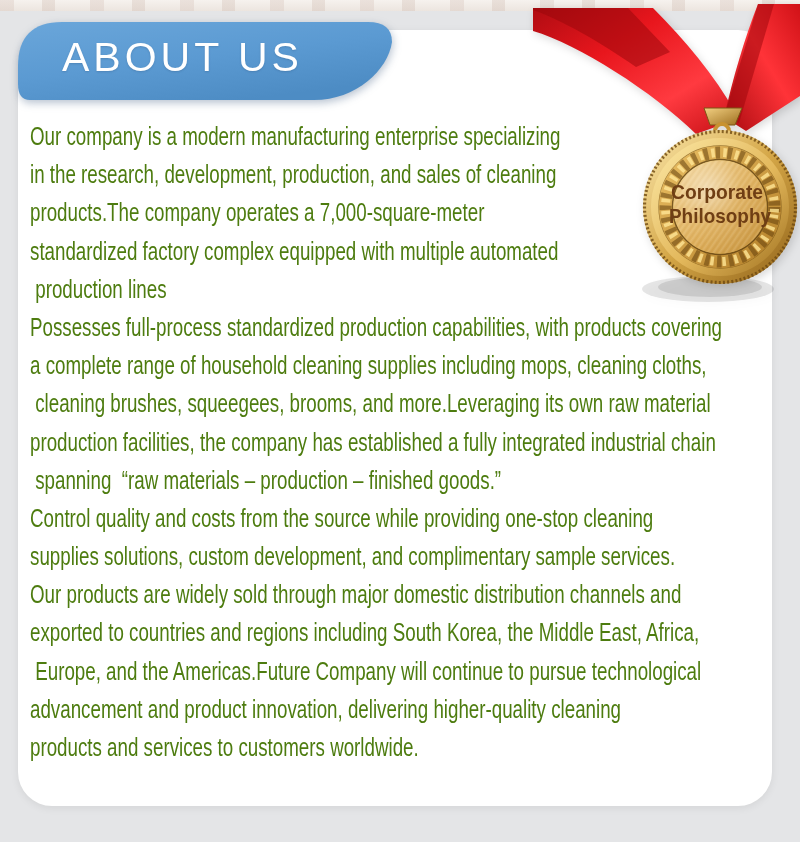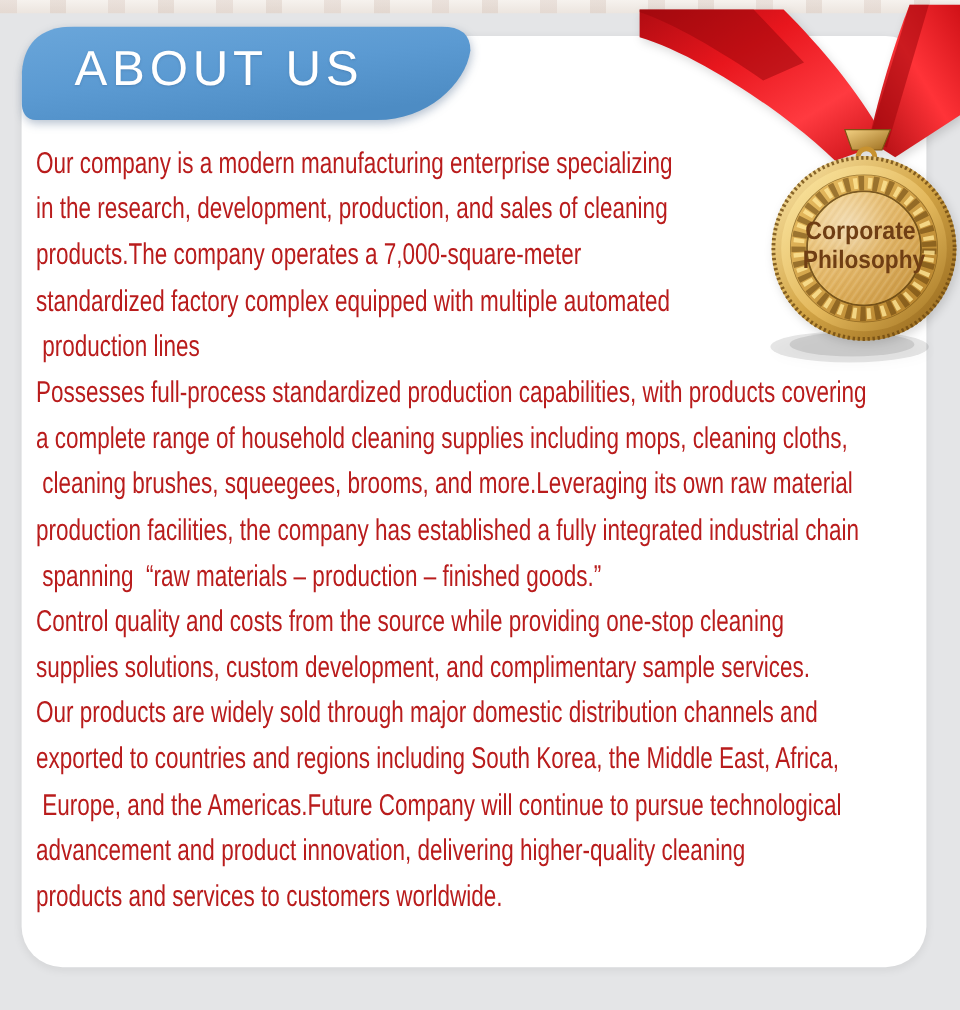--- a/index.html
+++ b/index.html
@@ -35,21 +35,21 @@
   }
   .about-title{
     position:absolute;left:62px;top:34px;
     font-size:41px;letter-spacing:4px;color:#ffffff;
     white-space:pre;text-shadow:0 1px 2px rgba(40,70,110,.25);
   }
 
   
   .textblock{
     position:absolute;left:30px;top:117px;width:742px;
-    font-size:25px;line-height:38.2px;color:#b91c1c;
+    font-size:25px;line-height:38.2px;color:#4d7c0f;
   }
   .line{
     white-space:pre;
     transform:scaleX(0.75);
     transform-origin:0 50%;
     height:38.2px;
   }
 
   
   .medal-svg{

